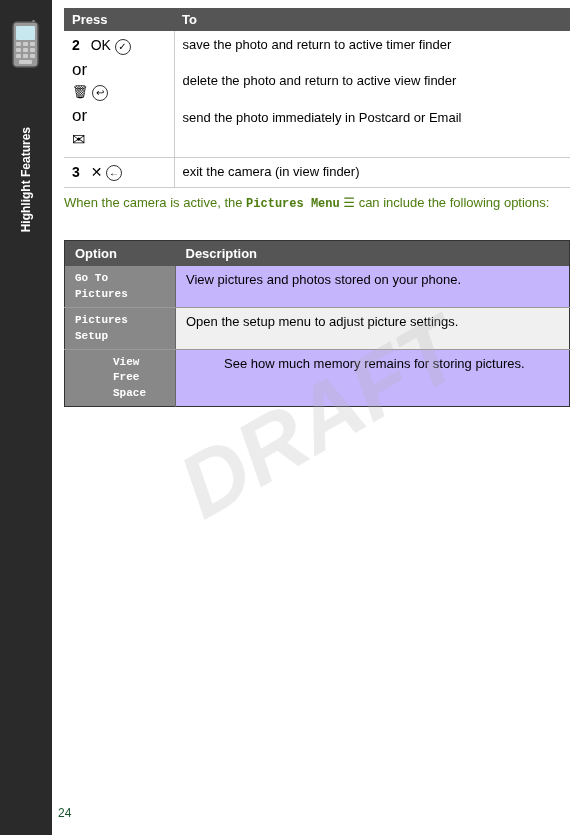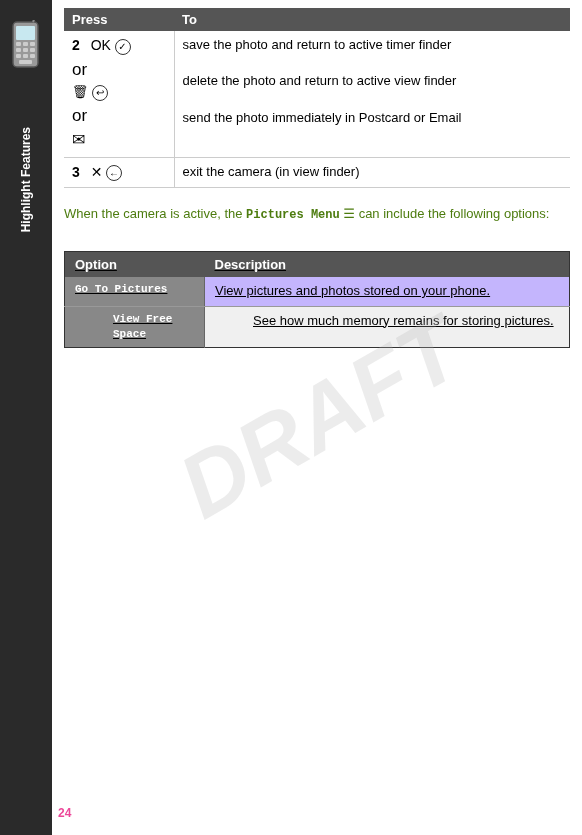--- a/index.html
+++ b/index.html
@@ -54,39 +54,39 @@
       width: 35px;
       height: 55px;
     }
 
     
     .page-number {
       position: absolute;
       bottom: 15px;
       left: 58px;
       font-size: 12px;
-      font-weight: bold;
-      color: #ec4899;
+      font-weight: normal;
+      color: #14532d;
     }
 
     
     .main-content {
       position: absolute;
       left: 52px;
       top: 0;
       right: 0;
       bottom: 0;
       padding: 8px 12px 20px 12px;
     }
 
     
     .instruction-table {
       width: 100%;
       border-collapse: collapse;
-      margin-bottom: 16px;
+      margin-bottom: 5px;
     }
 
     .instruction-table th {
       background: #555555;
       color: #ffffff;
       padding: 4px 8px;
       text-align: left;
       font-size: 13px;
       font-weight: bold;
     }
@@ -149,21 +149,20 @@
       font-weight: bold;
       font-family: 'Courier New', monospace;
       font-size: 12px;
     }
 
     
     .options-table {
       width: 100%;
       border-collapse: collapse;
       border: 1.5px solid #333;
-      text-decoration: underline;
     }
 
     .options-table th {
       background: #555555;
       color: #ffffff;
       padding: 5px 10px;
       text-align: left;
       font-size: 13px;
       font-weight: bold;
     }
@@ -175,21 +174,21 @@
       line-height: 1.4;
       border-bottom: 1px solid #999;
     }
 
     .options-table tr:last-child td {
       border-bottom: none;
       padding-left: 48px;
     }
 
     .options-table td:first-child {
-      width: 140px;
+      width: 111px;
       background: #888888;
       color: #ffffff;
       font-family: 'Courier New', monospace;
       font-size: 11px;
       font-weight: bold;
       border-right: 1px solid #666;
     }
 
     .options-table td:last-child {
       background: #c4b5fd;
@@ -306,20 +305,24 @@
         <th>Option</th>
         <th>Description</th>
       </tr>
     </thead>
     <tbody id="options-tbody">
     <tr>
           <td>Go To Pictures</td>
           <td>View pictures and photos stored on your phone.</td>
         </tr>
         <tr>
+          <td>Pictures Setup</td>
+          <td>Open the setup menu to adjust picture settings.</td>
+        </tr>
+        <tr>
           <td>View Free Space</td>
           <td>See how much memory remains for storing pictures.</td>
         </tr>
       </tbody>
   </table>
 
 </div>
 
 <div class="page-number">24</div>
 

